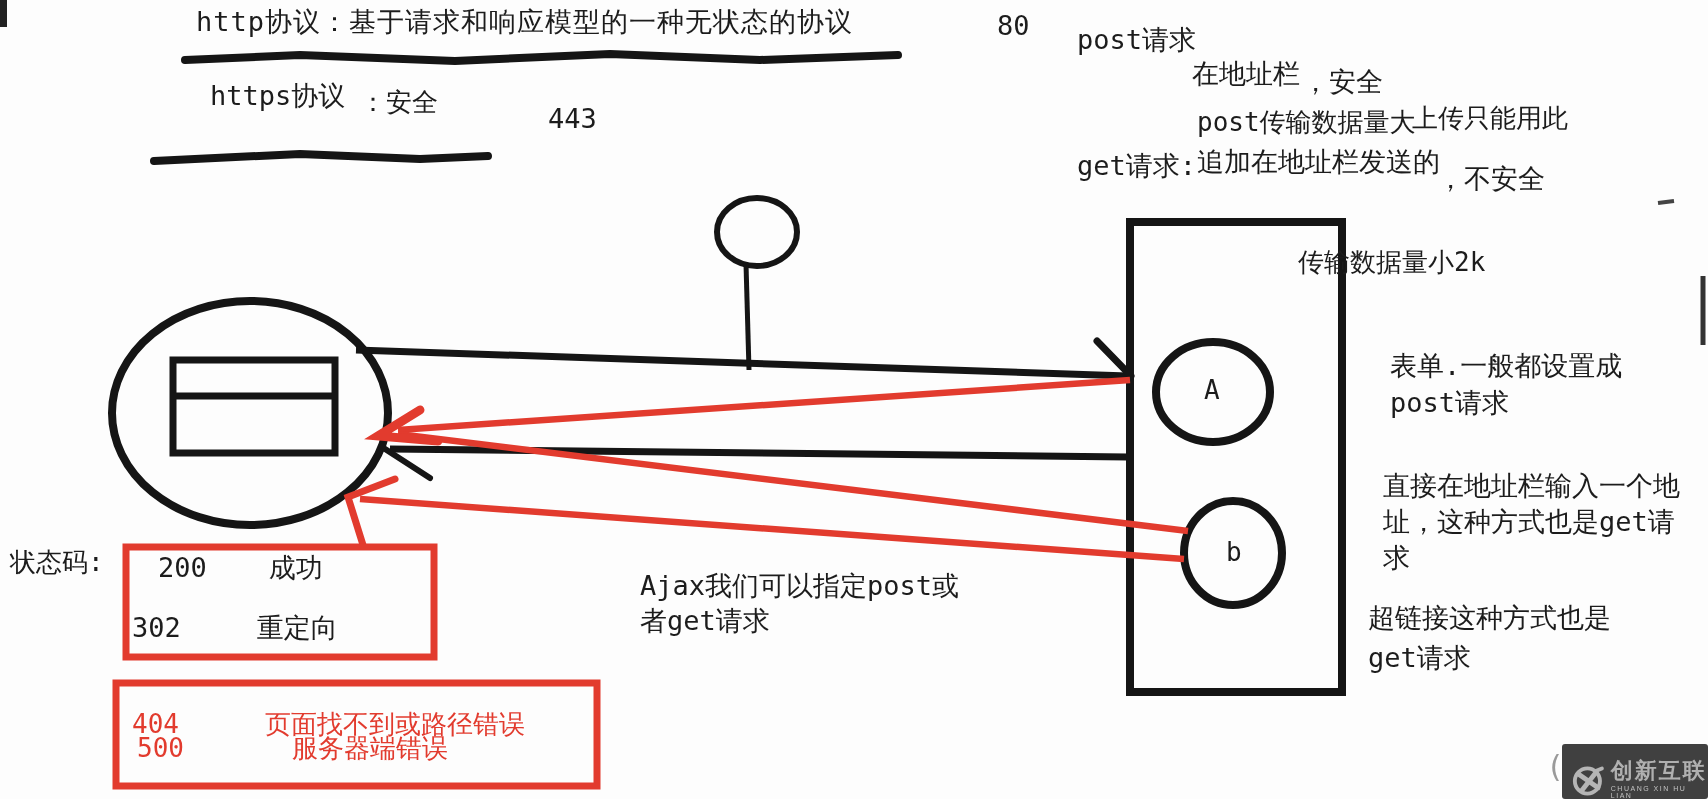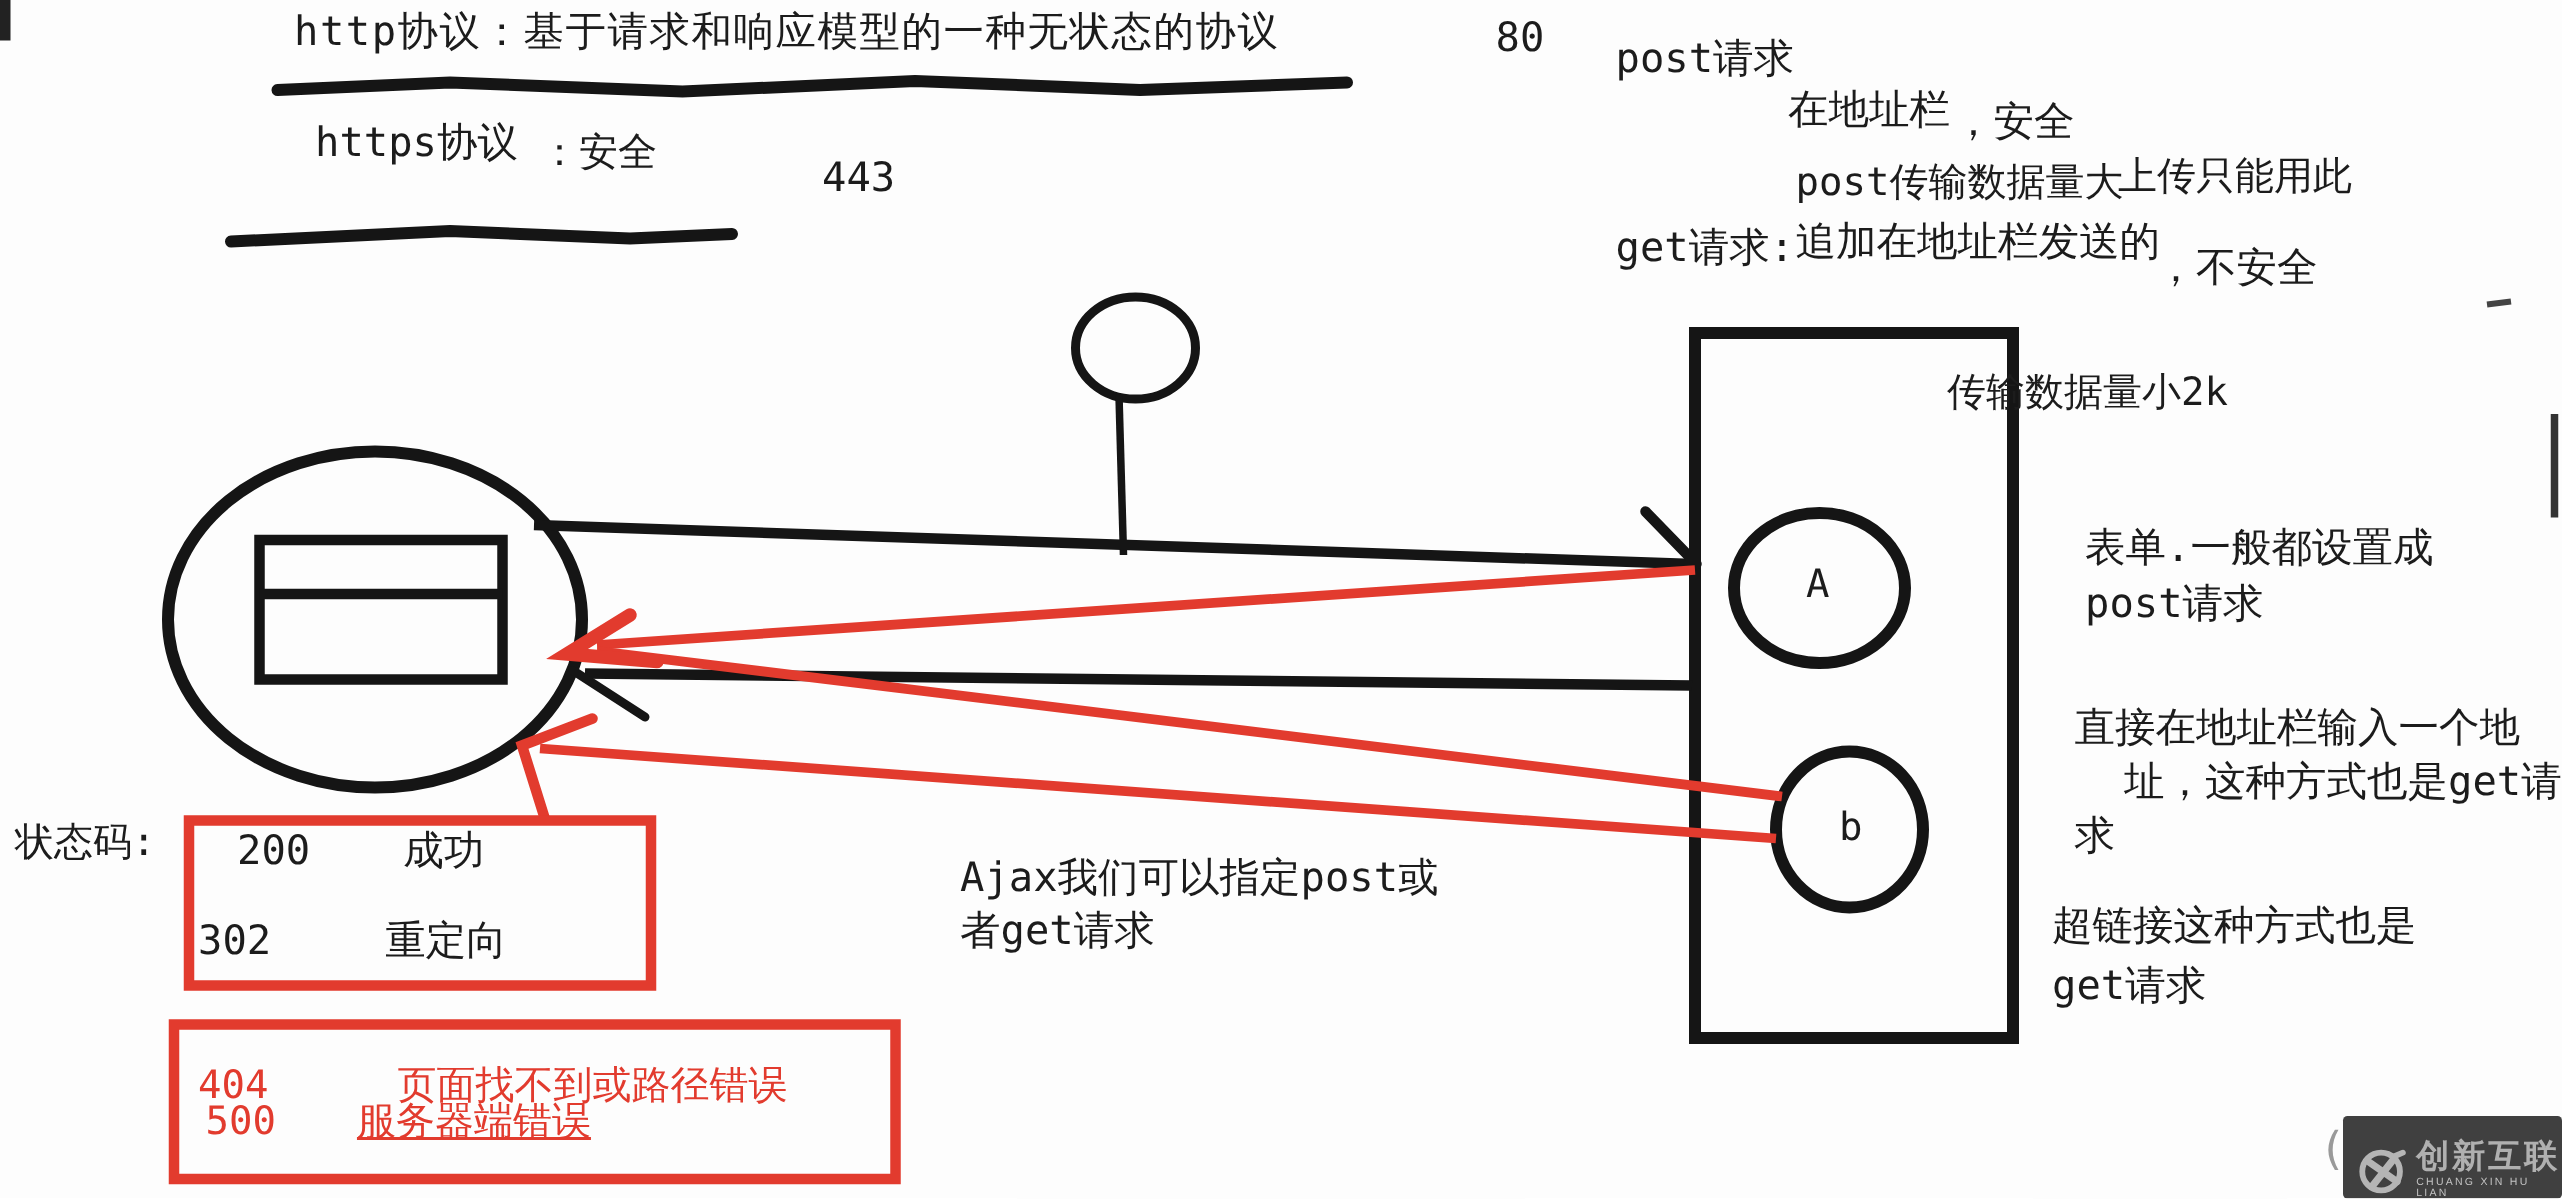--- a/index.html
+++ b/index.html
@@ -27,38 +27,38 @@
   .post-upload {left:1412px;top:104px;font-size:26px;}
 
   .get-label   {left:1077px;top:150px;font-size:27px;}
   .get-desc    {left:1197px;top:146px;font-size:27px;}
   .get-unsafe  {left:1437px;top:163px;font-size:27px;}
   .get-size    {left:1298px;top:248px;font-size:26px;}
 
   .form-1      {left:1390px;top:350px;font-size:27px;}
   .form-2      {left:1390px;top:387px;font-size:27px;}
   .addr-1      {left:1383px;top:470px;font-size:27px;}
-  .addr-2      {left:1383px;top:506px;font-size:27px;margin-left:33px;}
+  .addr-2      {left:1383px;top:506px;font-size:27px;}
   .addr-3      {left:1383px;top:542px;font-size:27px;}
   .hyper-1     {left:1368px;top:602px;font-size:27px;}
   .hyper-2     {left:1368px;top:642px;font-size:27px;}
 
   .ajax-1      {left:640px;top:570px;font-size:27px;}
   .ajax-2      {left:640px;top:605px;font-size:27px;}
 
   .status-label{left:10px;top:548px;font-size:26px;}
   .srow{position:absolute;display:flex;align-items:baseline;font-size:27px;}
   .srow-200{left:145px;top:552px;margin-left:13px;}
   .srow-200 .desc{margin-left:62px;}
   .srow-302{left:132px;top:612px;}
   .srow-302 .desc{margin-left:76px;}
   .srow-404{left:132px;top:686px;font-size:26px;margin-top:24px;}
   .srow-404 .desc{margin-left:86px;}
   .srow-500{left:137px;top:734px;font-size:26px;}
-  .srow-500 .desc{margin-left:54px;text-decoration:underline;}
+  .srow-500 .desc{margin-left:108px;}
 
   .node-a{left:1204px;top:376px;font-size:26px;}
   .node-b{left:1226px;top:538px;font-size:26px;}
 
   .paren{left:1546px;top:750px;font-size:30px;color:#9a9a9a;}
   .watermark{
     position:absolute;left:1562px;top:744px;width:146px;height:55px;
     background:#404040;display:flex;align-items:flex-end;gap:6px;
     padding-left:8px;box-sizing:border-box;border-radius:3px;
   }

